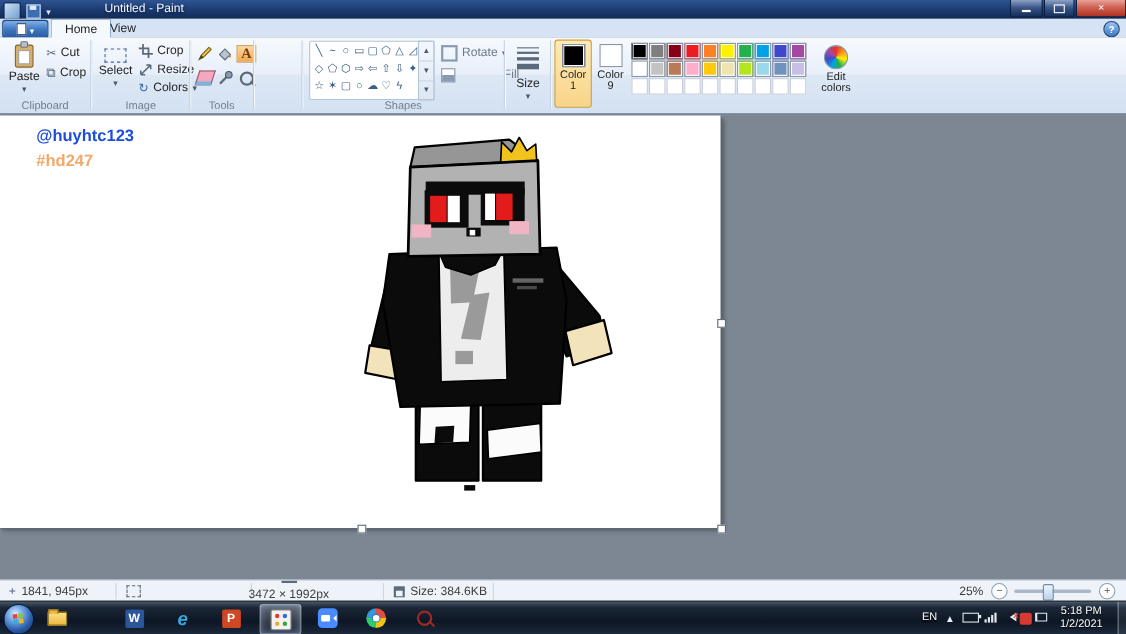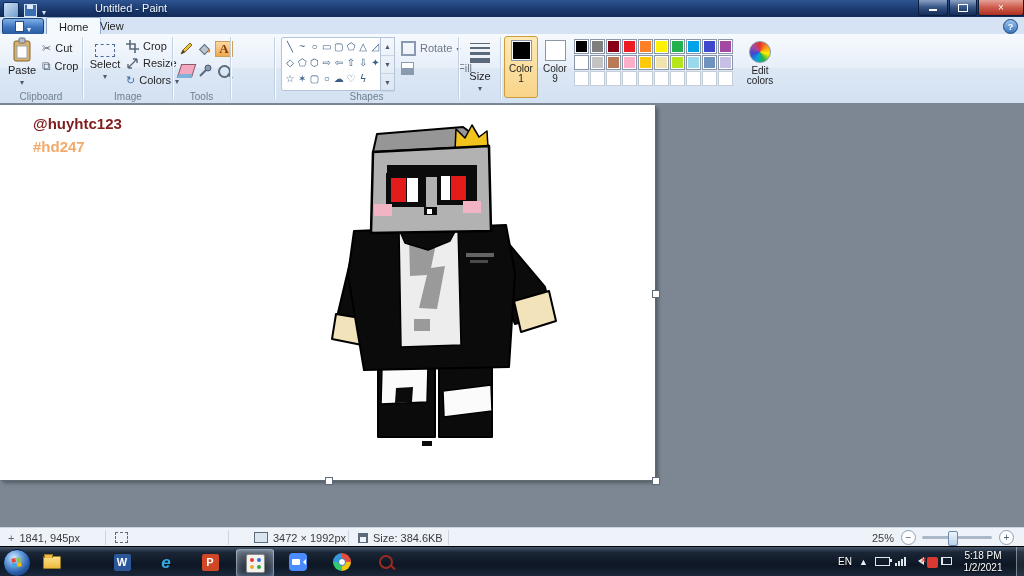--- a/index.html
+++ b/index.html
@@ -375,21 +375,21 @@
       </div>
     <div class="cbig" style="left:239px;width:38px;">
       <span class="rainbow"></span>
       <span class="clabel">Edit colors</span>
     </div>
   </div>
 </div>
 
 <div id="workspace">
   <div id="canvas">
-    <div class="sig" id="sig1" style="color: #7f1d1d;">@huyhtc123</div>
+    <div class="sig" id="sig1" style="color: #1d4ed8;">@huyhtc123</div>
     <div class="sig" id="sig2" style="color: rgb(242, 169, 107);">#hd247</div>
     <svg width="655" height="375" viewBox="0 0 655 375" style="position:absolute;left:0;top:0;pointer-events:none;">
       <g stroke="#000" stroke-width="2" stroke-linejoin="round">
 
         <polygon points="498,126 545,182 551,208 515,219 490,160" fill="#0b0b0b"></polygon>
         <polygon points="514,196 549,186 556,216 521,227" fill="#f2e3ba"></polygon>
         <polygon points="356,132 374,160 366,218 337,212" fill="#0b0b0b"></polygon>
         <polygon points="336,209 366,214 362,240 332,234" fill="#f2e3ba"></polygon>
 
         <rect x="378" y="258" width="57" height="74" fill="#0b0b0b"></rect>
@@ -436,21 +436,21 @@
 <div id="statusbar">
   <div class="sb-item" style="left:8px;">
     <span class="sb-ico">+</span>
     <span>1841, 945px</span>
   </div>
   <div class="sb-sep" style="left:105px;"></div>
   <div class="sb-item" style="left:115px;">
     <span class="ico-dashed"></span>
   </div>
   <div class="sb-sep" style="left:228px;"></div>
-  <div class="sb-item" style="left:254px;">
+  <div class="sb-item" style="left:226px;flex-direction:column;">
     <span class="ico-img"></span>
     <span>3472 × 1992px</span>
   </div>
   <div class="sb-sep" style="left:348px;"></div>
   <div class="sb-item" style="left:358px;">
     <span class="ico-disk"></span>
     <span>Size: 384.6KB</span>
   </div>
   <div class="sb-sep" style="left:448px;"></div>
   <div class="sb-item" style="right:130px;">

